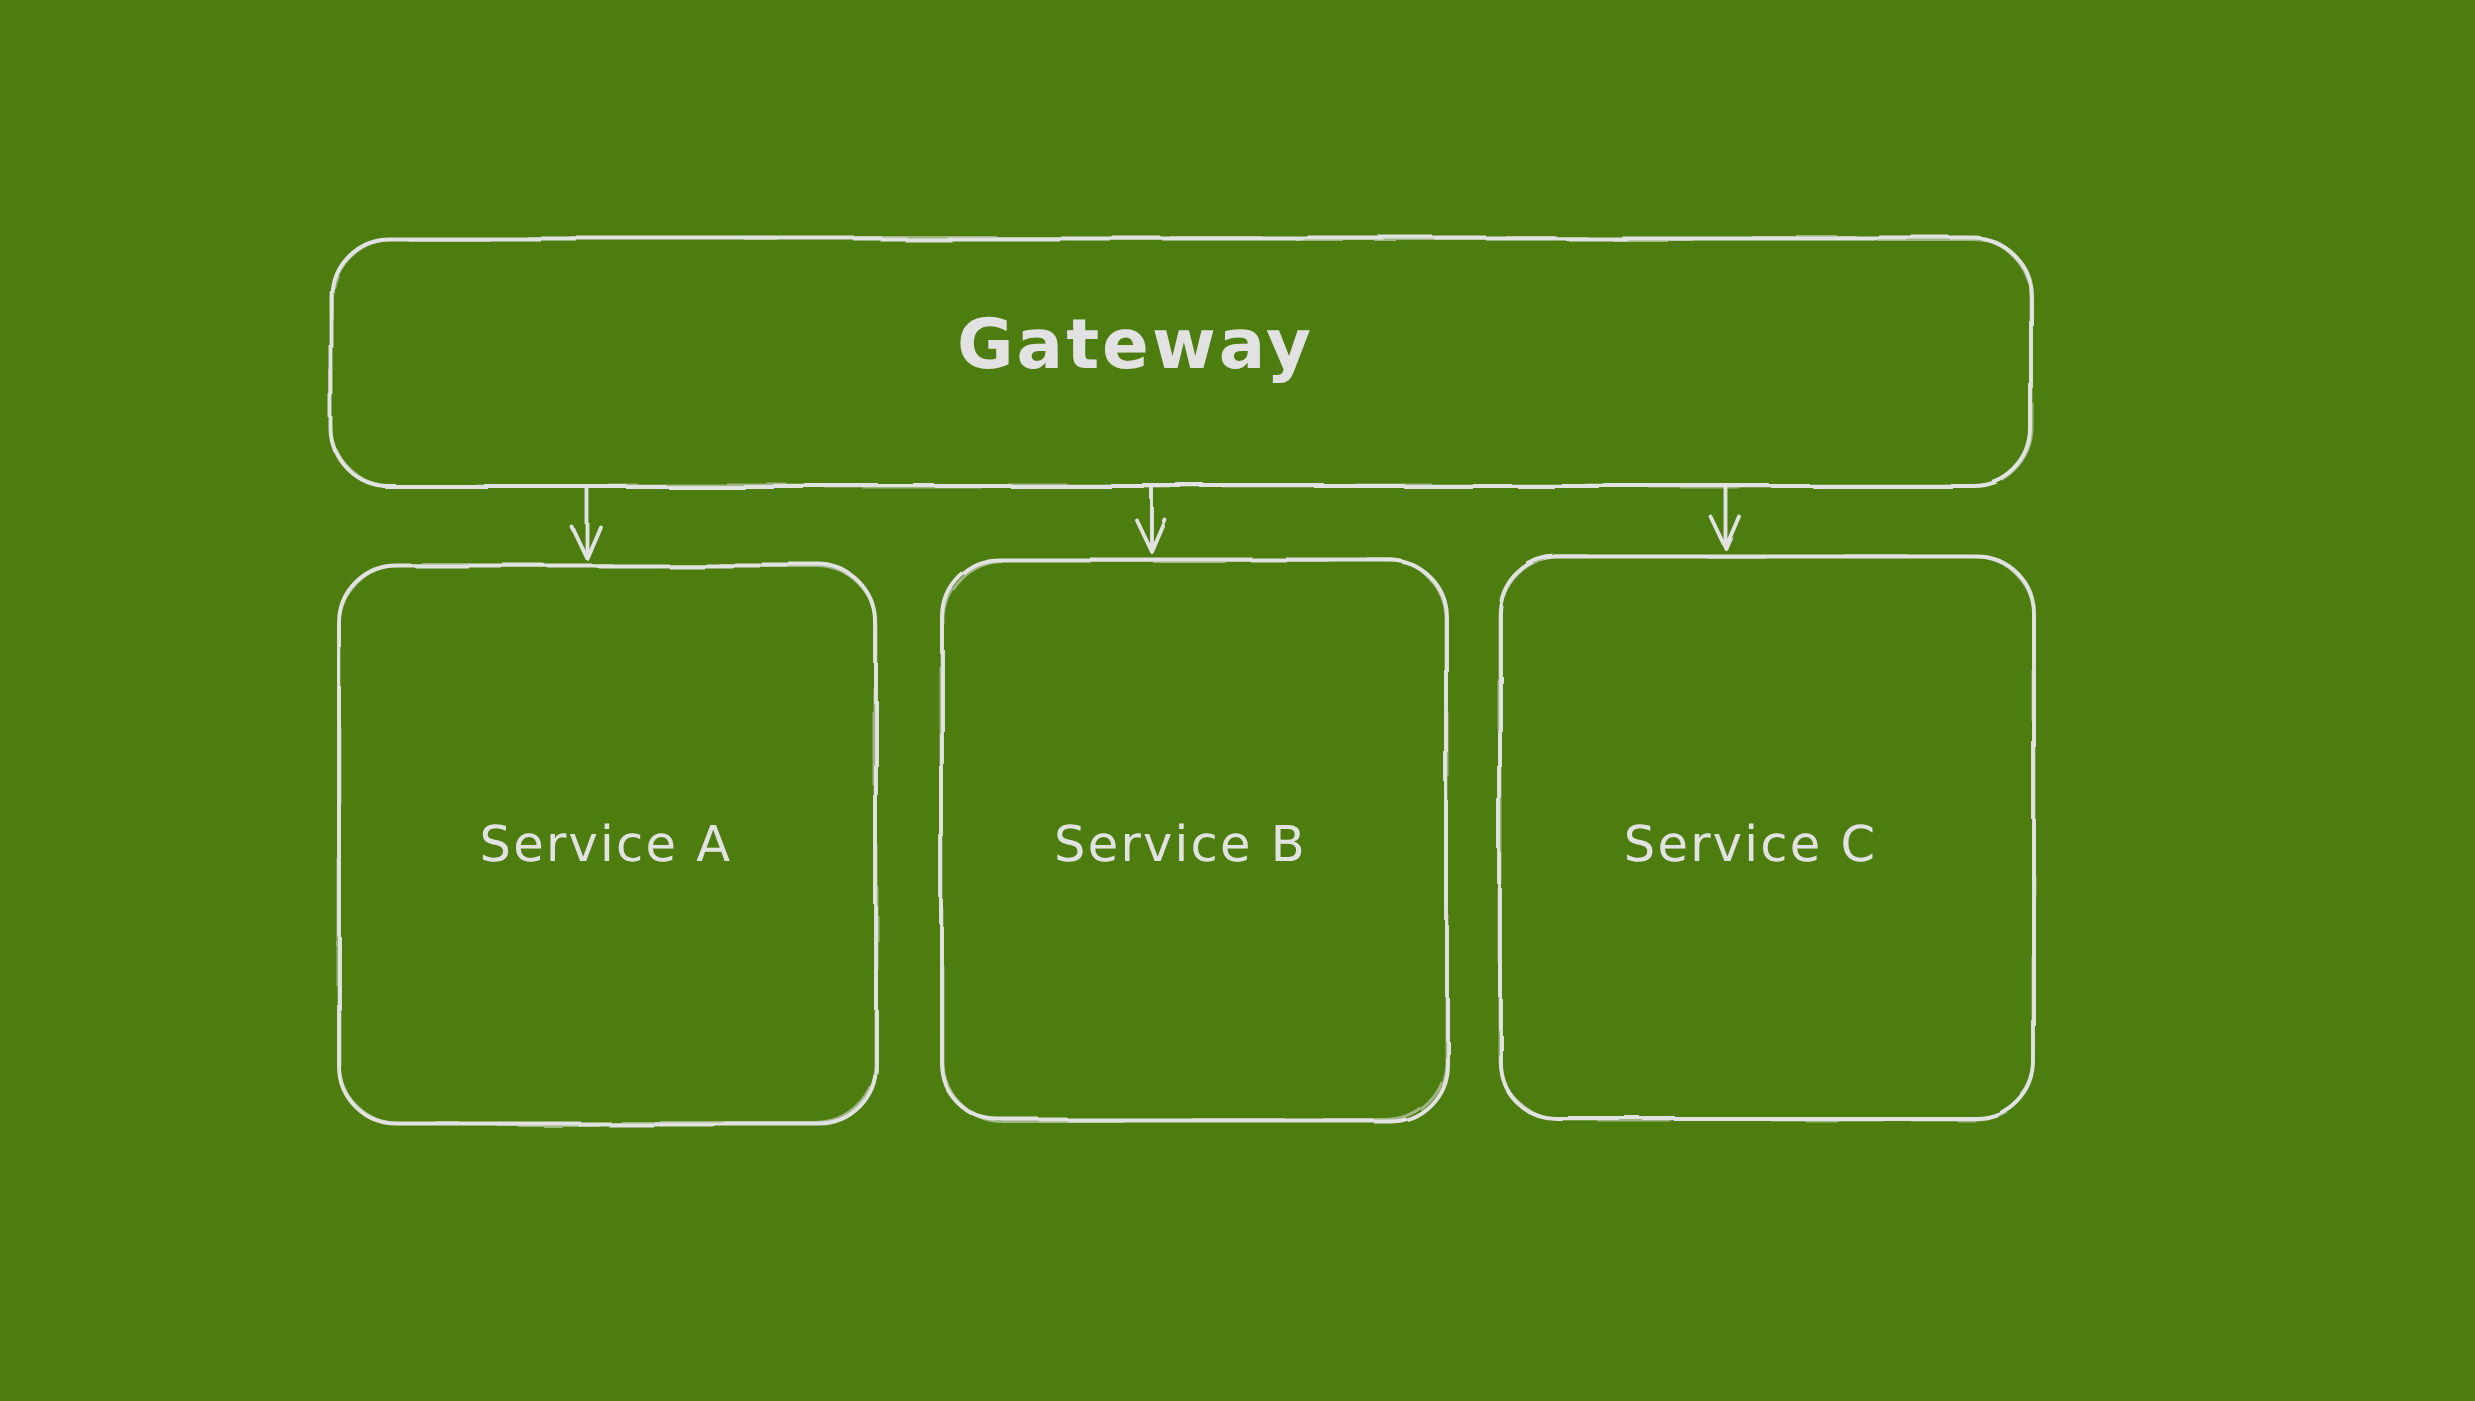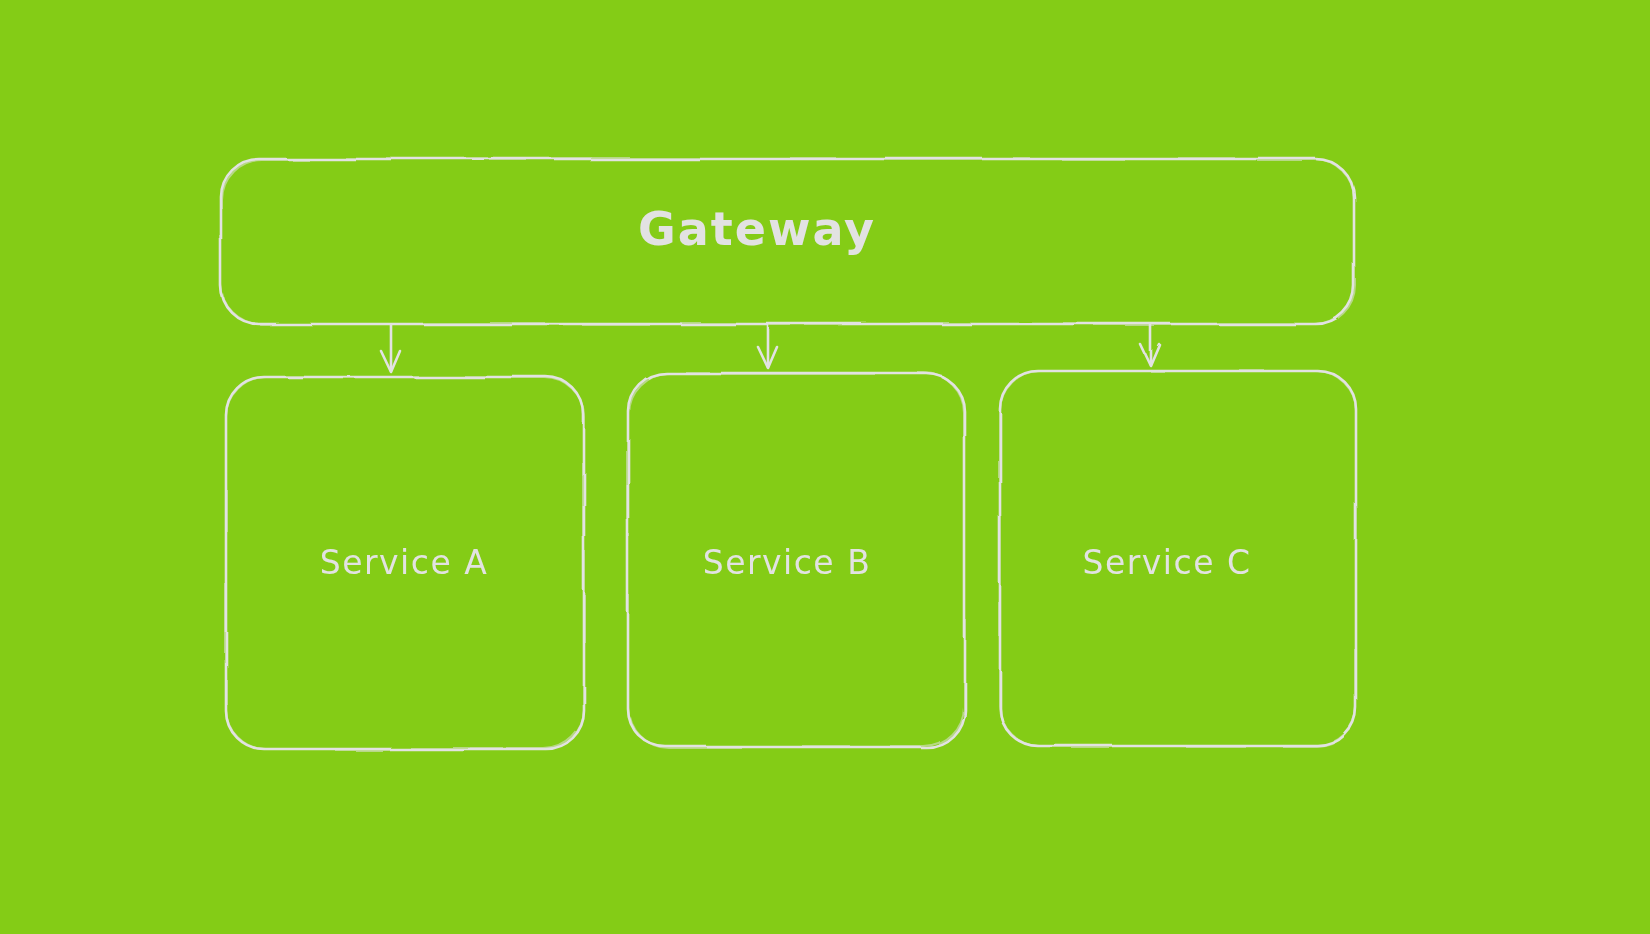--- a/index.html
+++ b/index.html
@@ -4,21 +4,21 @@
 <style>
   html, body {
     margin: 0;
     padding: 0;
     background: #161616;
   }
   .canvas-wrap {
     position: relative;
     width: 1650px;
     height: 934px;
-    background: #84cc16;
+    background: #4d7c0f;
     overflow: hidden;
   }
   svg.diagram-canvas {
     position: absolute;
     inset: 0;
     display: block;
   }
   .node-label {
     font-family: "DejaVu Sans", sans-serif;
     letter-spacing: 1.5px;

